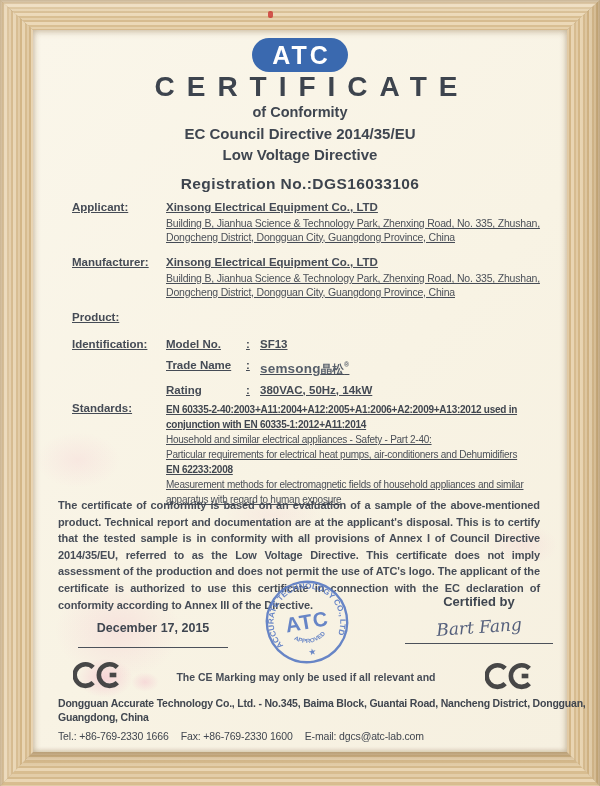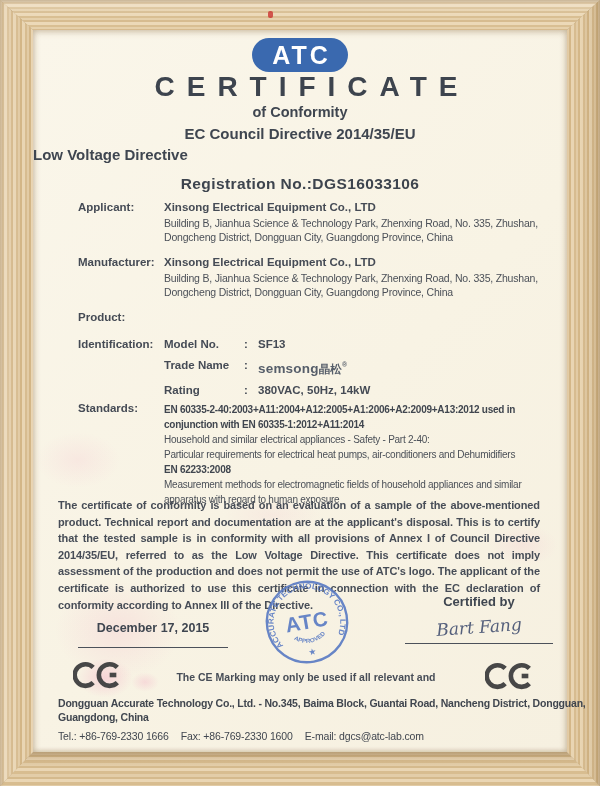--- a/index.html
+++ b/index.html
@@ -50,24 +50,24 @@
     color:#454b55;}
   .abs{position:absolute;}
   
   .atc-pill{left:50%;top:8px;transform:translateX(-50%);width:96px;height:34px;border-radius:17px;
     background:#3a69af;color:#ffffff;font-weight:bold;font-size:25px;letter-spacing:3px;
     display:flex;align-items:center;justify-content:center;text-indent:3px;}
   .cert-title{left:12px;right:0;top:41px;text-align:center;font-size:28px;font-weight:bold;
     letter-spacing:12px;text-indent:12px;color:#3d444e;}
   .sub1{left:0;right:0;top:74px;text-align:center;font-size:14.5px;font-weight:bold;color:#3f4650;}
   .sub2{left:0;right:0;top:95px;text-align:center;font-size:15px;font-weight:bold;color:#3f4650;}
-  .sub3{left:0;right:0;top:116px;font-size:15px;font-weight:bold;color:#3f4650;}
+  .sub3{left:0;right:0;top:116px;text-align:center;font-size:15px;font-weight:bold;color:#3f4650;}
   .regno{left:0;right:0;top:145px;text-align:center;font-size:15.5px;font-weight:bold;letter-spacing:.4px;color:#3d444e;}
   
-  .row{left:45px;width:478px;display:grid;grid-template-columns:82px 1fr;column-gap:4px;}
+  .row{left:39px;width:478px;display:grid;grid-template-columns:82px 1fr;column-gap:12px;text-decoration:underline;}
   .lab{font-size:11.5px;font-weight:bold;white-space:nowrap;}
   .val-name{font-size:11.5px;font-weight:bold;white-space:nowrap;}
   .addr{font-size:10.5px;letter-spacing:-.2px;line-height:13.5px;margin-top:4px;color:#4b5058;}
   .addr div{white-space:nowrap;}
   .id-rows{display:grid;grid-template-columns:80px 14px 1fr;row-gap:9px;font-size:11.5px;}
   .id-name{font-weight:bold;white-space:nowrap;}
   .id-colon{font-weight:bold;}
   .id-val{font-weight:bold;white-space:nowrap;}
   .tradelogo{font-size:13.5px;font-weight:bold;color:#565e6a;letter-spacing:.2px;line-height:11px;}
   .tradelogo .cjk{font-size:11.5px;}

